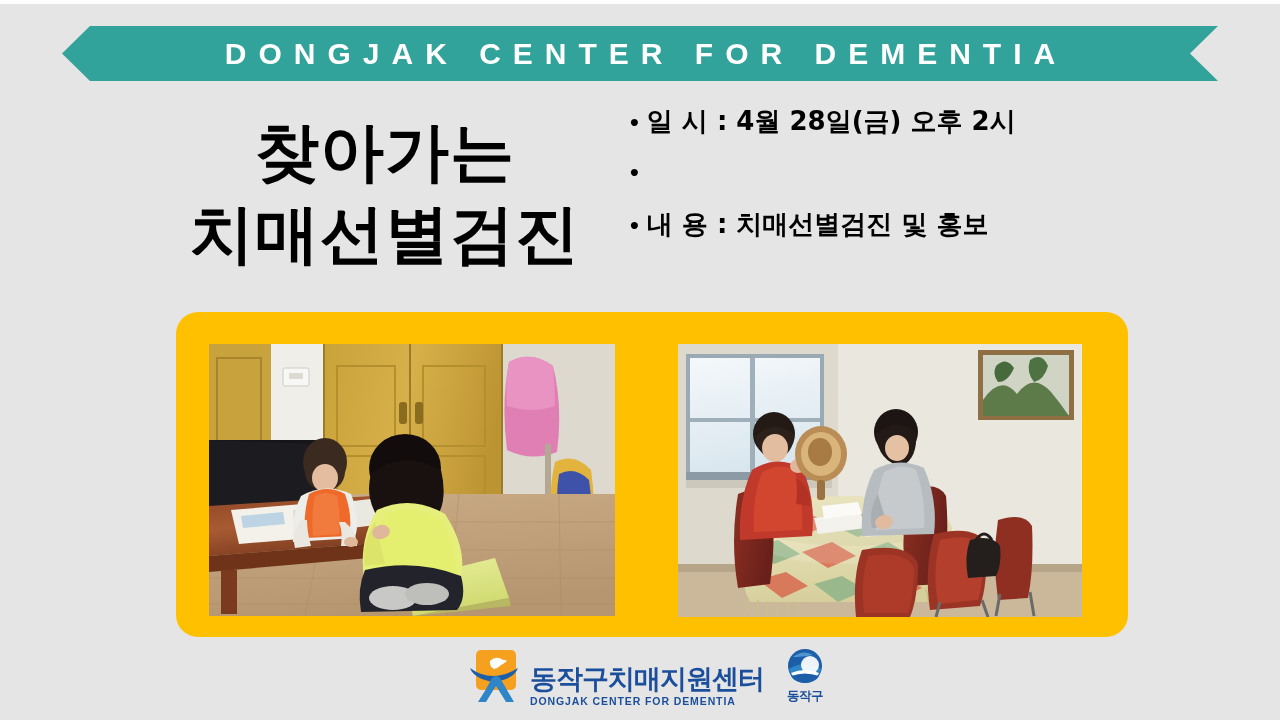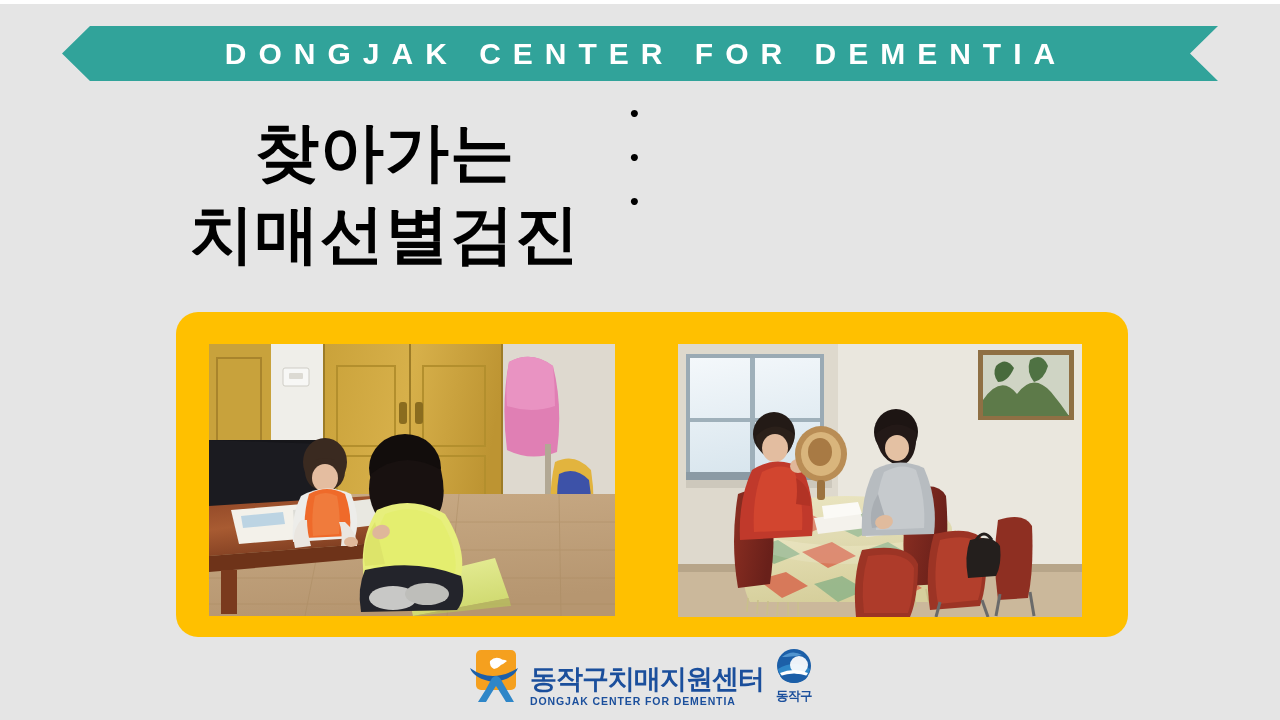--- a/index.html
+++ b/index.html
@@ -153,21 +153,21 @@
   #logo-name-en {
     font-size: 10.5px;
     font-weight: bold;
     color: #1B4F9C;
     letter-spacing: 0.9px;
     margin-top: 2px;
     font-family: "Liberation Sans", "DejaVu Sans", sans-serif;
     white-space: nowrap;
   }
   #gu-emblem {
-    margin-left: 10px;
+    margin-left: 21px;
     width: 50px;
     height: 58px;
     display: flex;
     flex-direction: column;
     align-items: center;
     justify-content: center;
   }
   #gu-emblem-label {
     font-size: 12.5px;
     font-weight: bold;
@@ -189,28 +189,30 @@
 
   <div id="main-title">
     <span class="title-line">찾아가는</span>
     <span class="title-line">치매선별검진</span>
   </div>
 
   <div id="detail-list">
 
     <div class="detail-item">
       <span class="detail-bullet">•</span>
+      <span class="detail-text">일  시 :  4월 28일(금) 오후 2시</span>
     </div>
 
     <div class="detail-item">
       <span class="detail-bullet">•</span>
     </div>
 
     <div class="detail-item">
       <span class="detail-bullet">•</span>
+      <span class="detail-text">내  용 :  치매선별검진 및 홍보</span>
     </div>
 
   </div>
 
   <div id="photo-frame"></div>
 
   <div class="photo" id="photo-left">
     <svg class="photo-canvas" viewBox="0 0 406 272" preserveAspectRatio="none">
       <defs>
         <linearGradient id="floorL" x1="0" y1="0" x2="0.3" y2="1">

